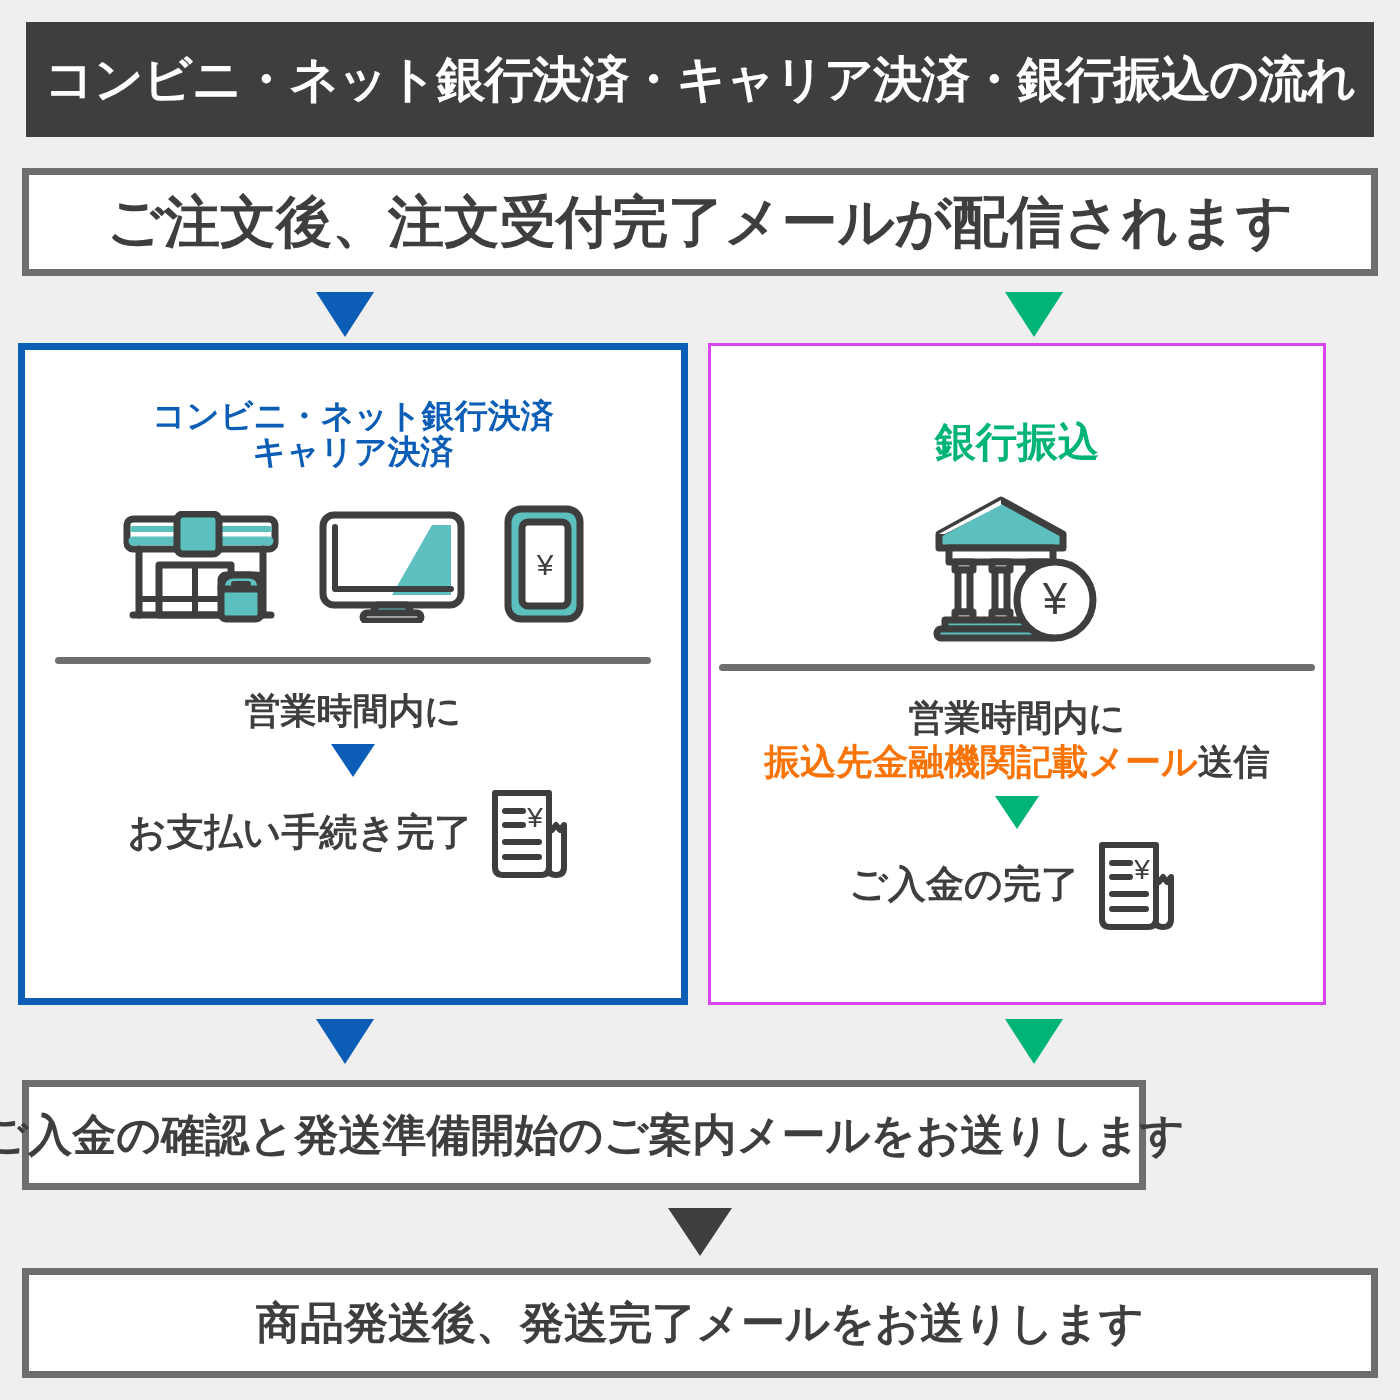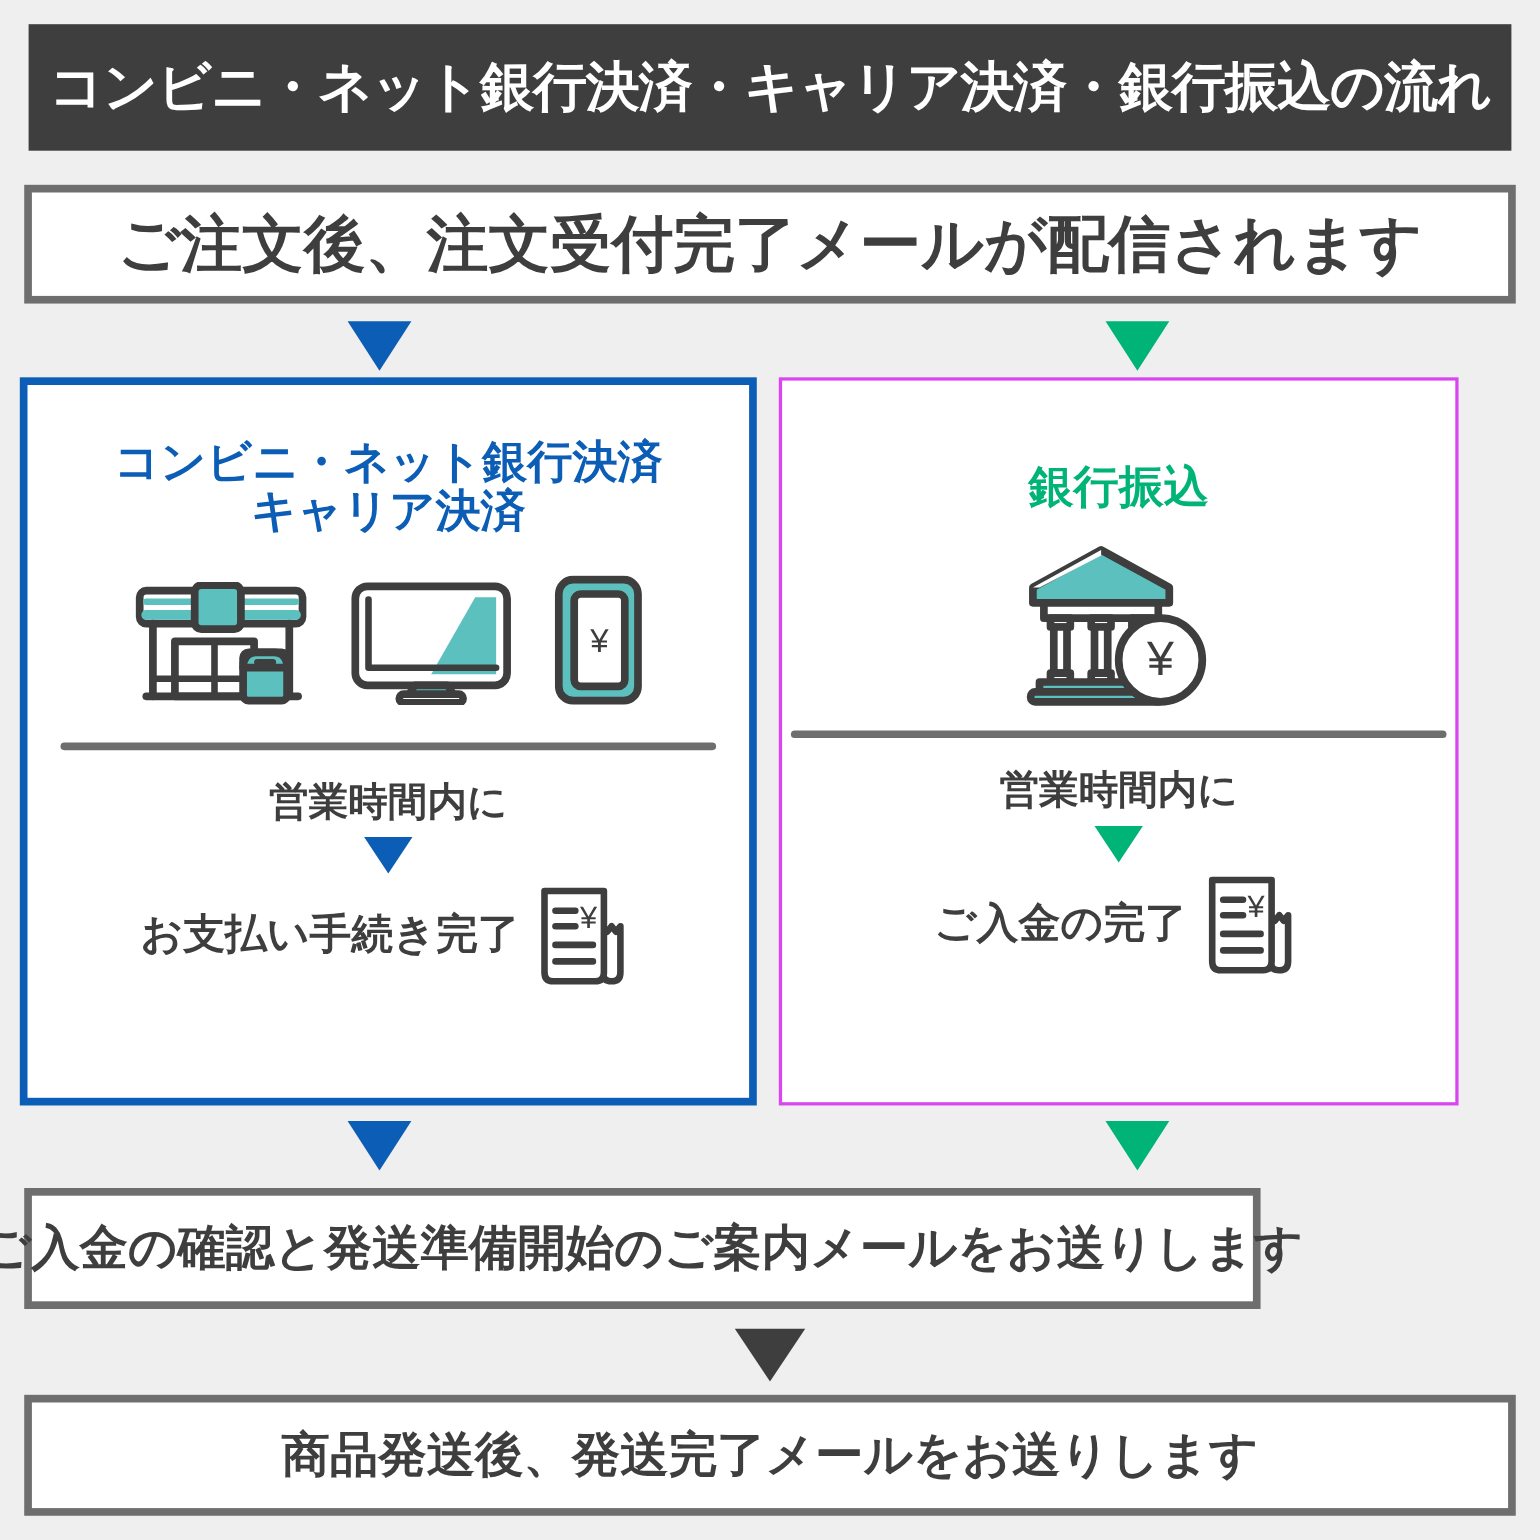--- a/index.html
+++ b/index.html
@@ -134,21 +134,21 @@
 
   .panel-heading {
     text-align: center;
     font-weight: 700;
     line-height: 1.08;
     margin: 0;
     white-space: nowrap;
   }
   #panel-conveni .panel-heading {
     color: #0b5db5;
-    font-size: 41px;
+    font-size: 33px;
     padding-top: 48px;
   }
   #panel-bank .panel-heading {
     color: #00b377;
     font-size: 41px;
     padding-top: 74px;
   }
 
   .icon-row {
     display: flex;
@@ -324,20 +324,21 @@
           <circle cx="128" cy="108" r="38" fill="#ffffff"></circle>
         </g>
         <text x="128" y="122" text-anchor="middle" font-family="'Liberation Sans', sans-serif" font-size="44" font-weight="400" fill="#3e3e3e">¥</text>
       </svg>
     </div>
 
     <div class="divider"></div>
 
     <div class="note-block">
       <div class="note-line1">営業時間内に</div>
+      <div class="note-line2"><span class="hl-orange">振込先金融機関記載メール</span><span>送信</span></div>
     </div>
 
     <div class="inline-arrow-wrap">
       <div class="arrow arrow-inline green" style="position:relative;left:0;top:0;"></div>
     </div>
 
     <div class="final-row">
       <div class="final-label">ご入金の完了</div>
       <svg width="92" height="96" viewBox="0 0 92 96">
         <g fill="none" stroke="#3e3e3e" stroke-width="6" stroke-linejoin="round" stroke-linecap="round">

